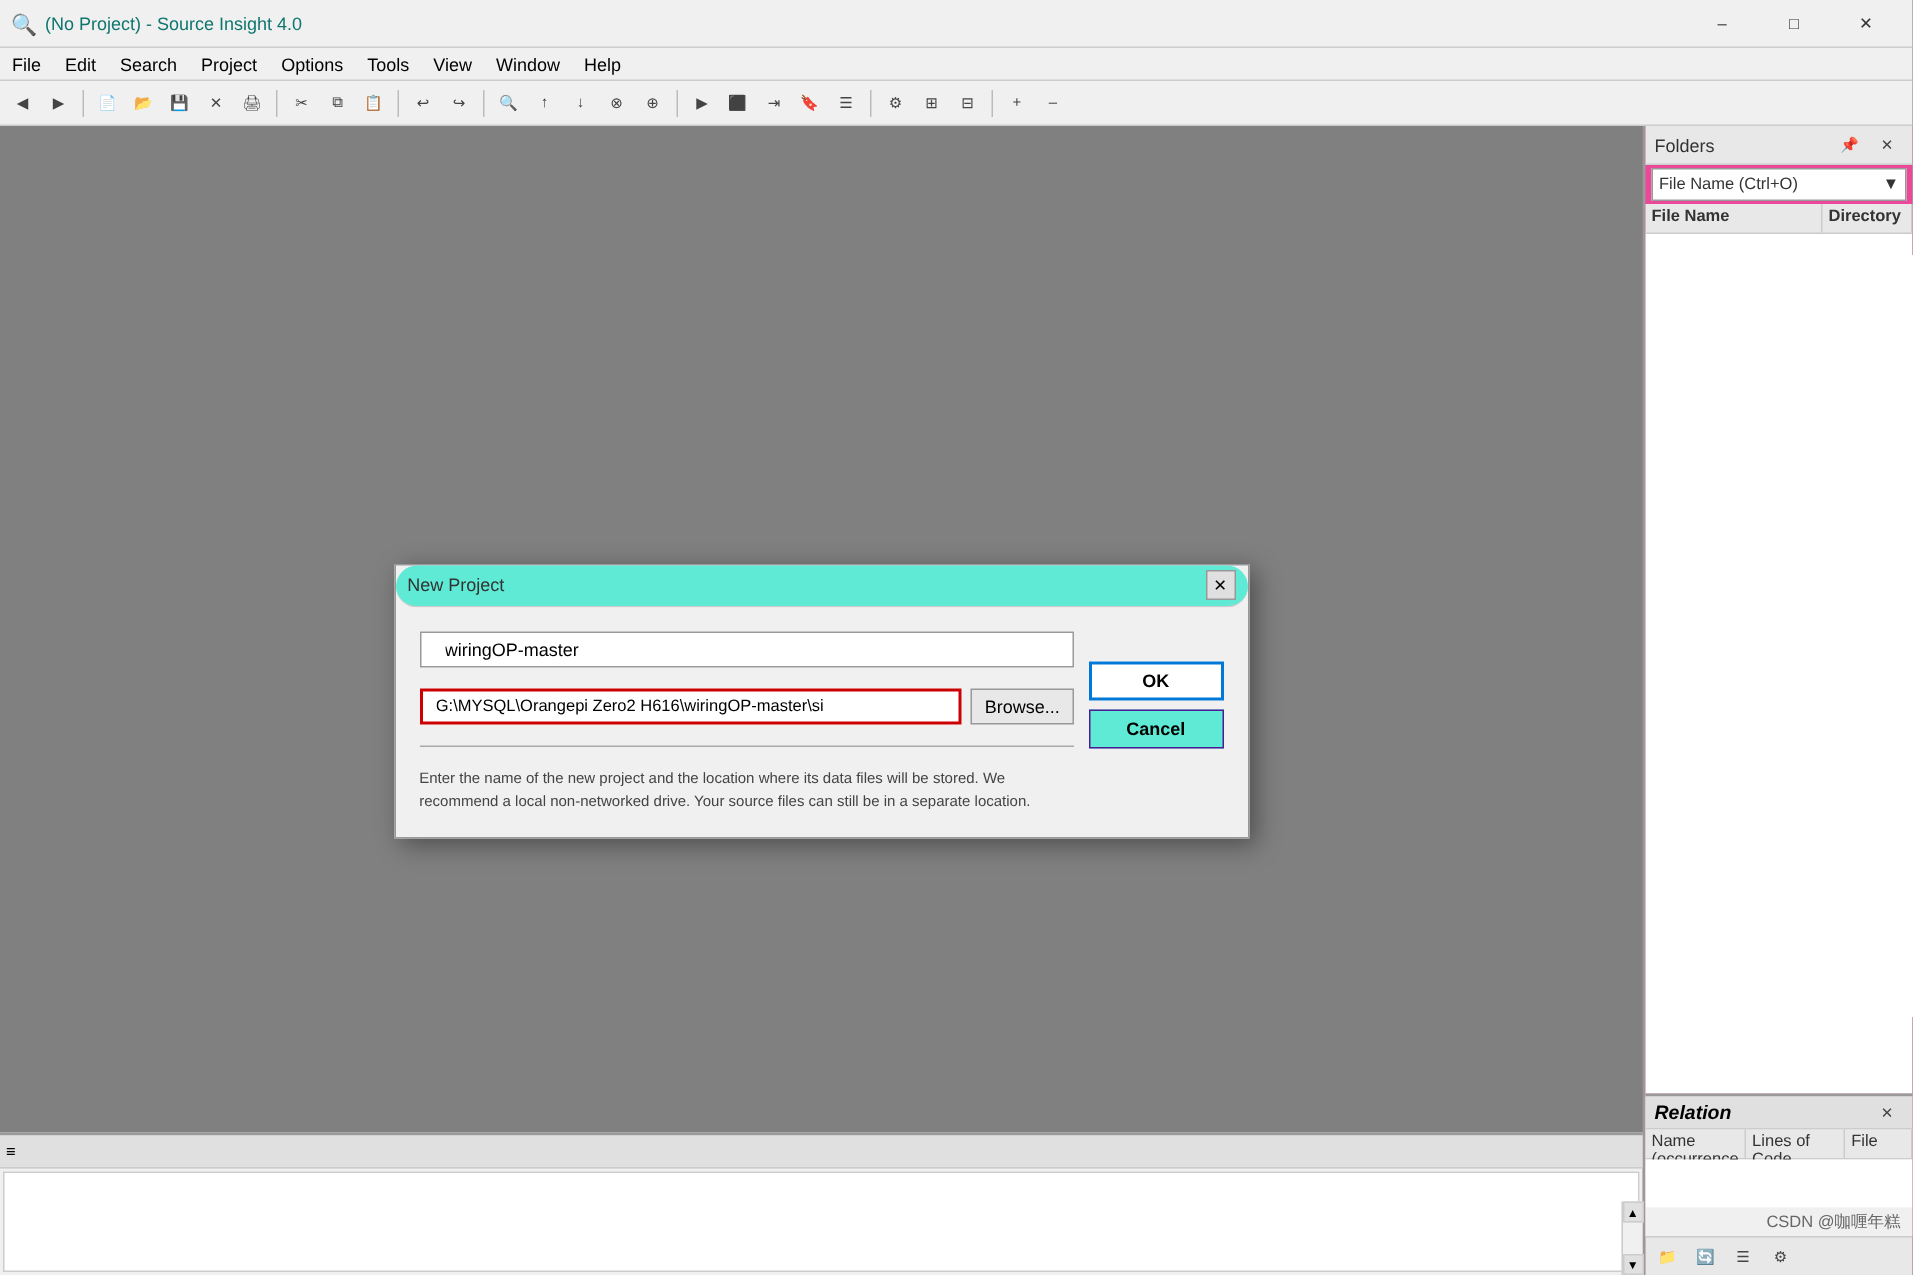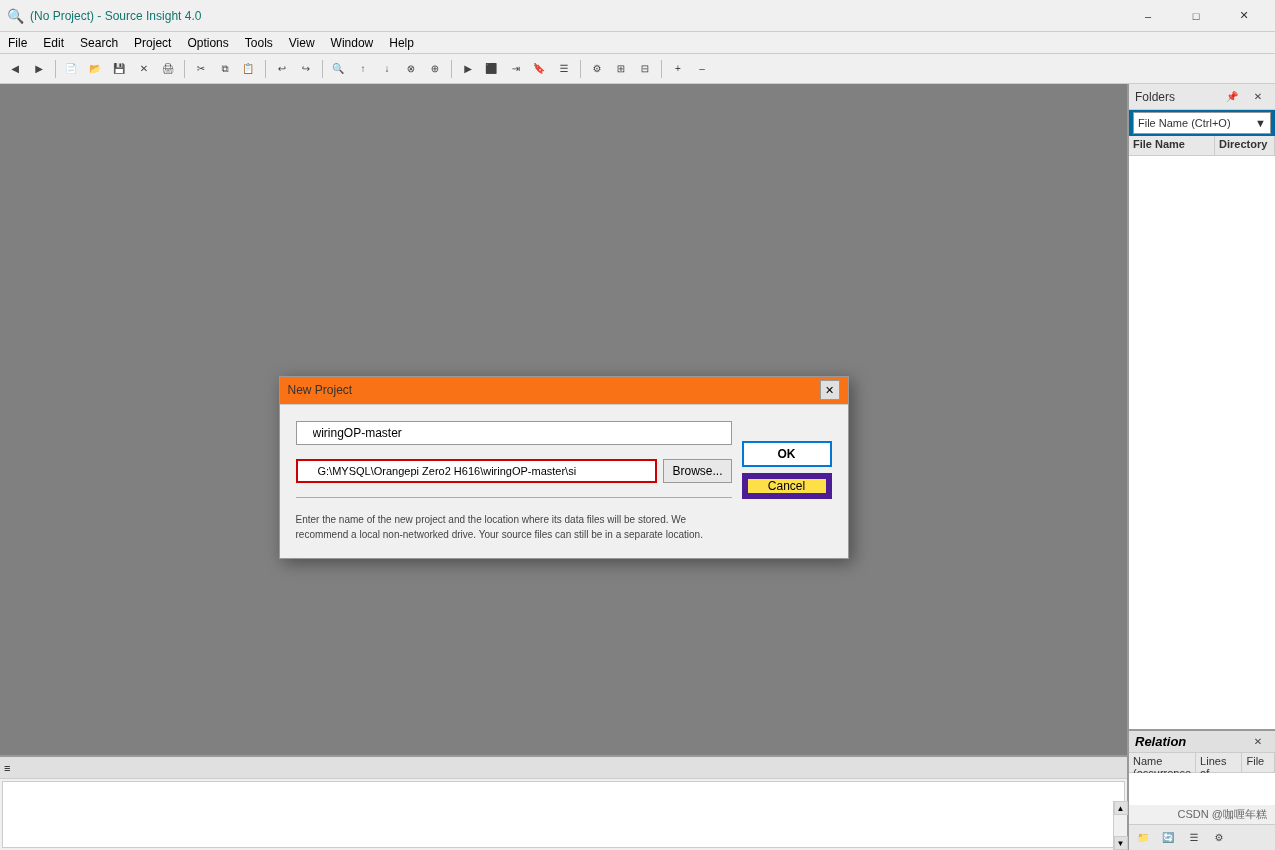--- a/index.html
+++ b/index.html
@@ -165,22 +165,22 @@
       align-items: center;
       justify-content: center;
       font-size: 8px;
       cursor: pointer;
       background: #e0e0e0;
       border: 1px solid #ccc;
     }
 
     
     #right-panel {
-      width: 148px;
-      background: #0369a1;
+      width: 180px;
+      background: #ec4899;
       border-left: 2px solid #999;
       display: flex;
       flex-direction: column;
     }
     #right-panel-header {
       height: 26px;
       background: #e8e8e8;
       border-bottom: 1px solid #ccc;
       display: flex;
       align-items: center;
@@ -296,26 +296,27 @@
     }
     #new-project-dialog {
       width: 570px;
       background: #f0f0f0;
       border: 1px solid #999;
       box-shadow: 4px 4px 16px rgba(0,0,0,0.4);
       pointer-events: all;
     }
     #dialog-titlebar {
       height: 28px;
-      background: #f97316;
+      background: #5eead4;
       border-bottom: 1px solid #ccc;
       display: flex;
       align-items: center;
       padding: 0 8px;
       justify-content: space-between;
+      border-radius: 14px;
     }
     .dialog-title {
       font-size: 12px;
       color: #333;
     }
     .dialog-close-btn {
       width: 20px;
       height: 20px;
       border: 1px solid #999;
       background: #e0e0e0;
@@ -353,45 +354,46 @@
       background: white;
       padding: 2px 16px;
       font-size: 12px;
       outline: none;
     }
     .path-input {
       flex: 1;
       height: 24px;
       border: 2px solid #cc0000;
       background: white;
-      padding: 2px 20px;
+      padding: 2px 9px;
       font-size: 11px;
       outline: none;
     }
     .dialog-divider {
       border: none;
       border-top: 1px solid #aaa;
       margin: 14px 0;
     }
     .dialog-hint {
       font-size: 10px;
       color: #444;
       line-height: 1.5;
     }
     .dialog-btn {
       height: 26px;
-      border: 6px solid #4c1d95;
-      background: #fde047;
+      border: 1px solid #4c1d95;
+      background: #5eead4;
       cursor: pointer;
       font-size: 12px;
       padding: 0 8px;
       display: flex;
       align-items: center;
       justify-content: center;
       width: 100%;
+      font-weight: bold;
     }
     .dialog-btn.primary {
       background: white;
       border: 2px solid #0078d7;
       font-weight: bold;
     }
     .browse-btn {
       height: 24px;
       border: 1px solid #999;
       background: #e8e8e8;

